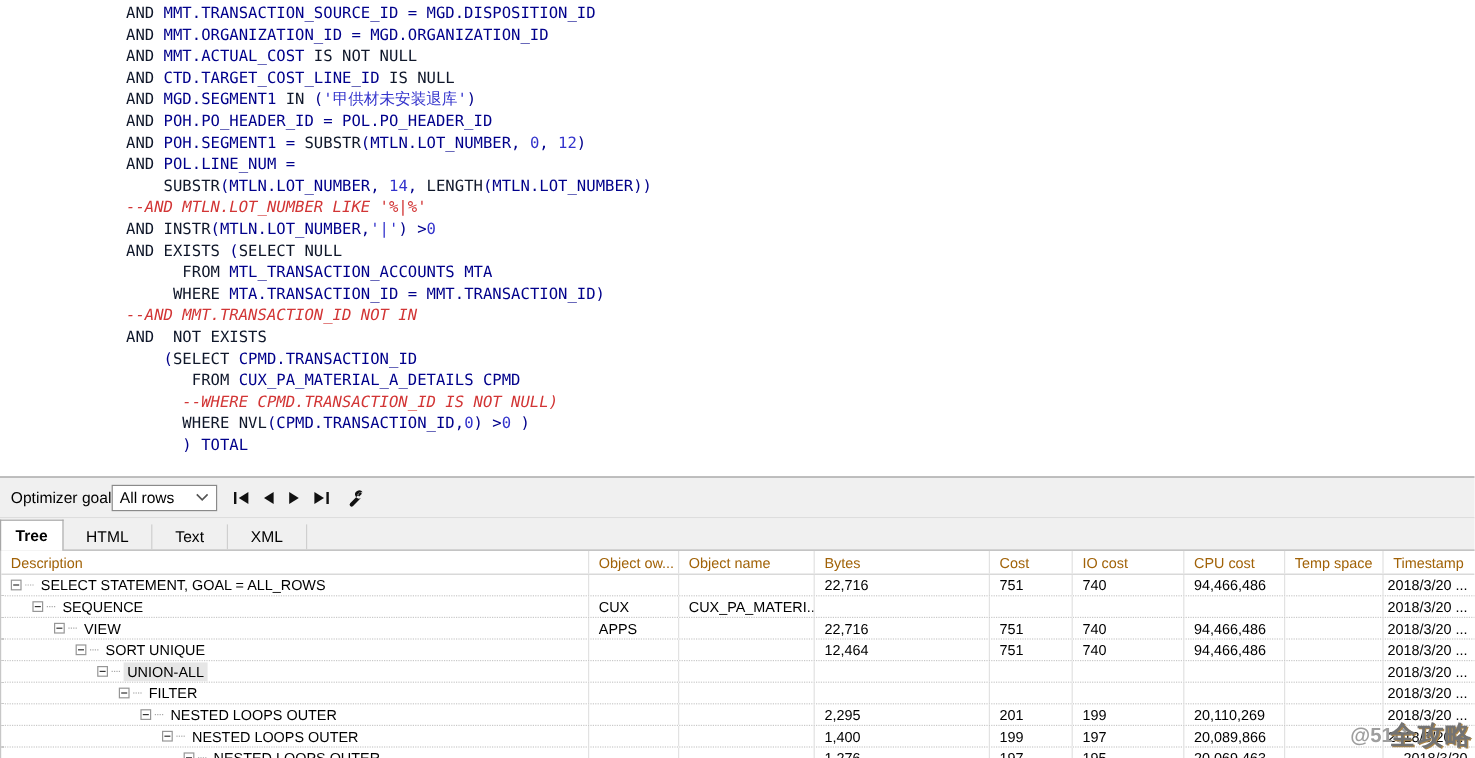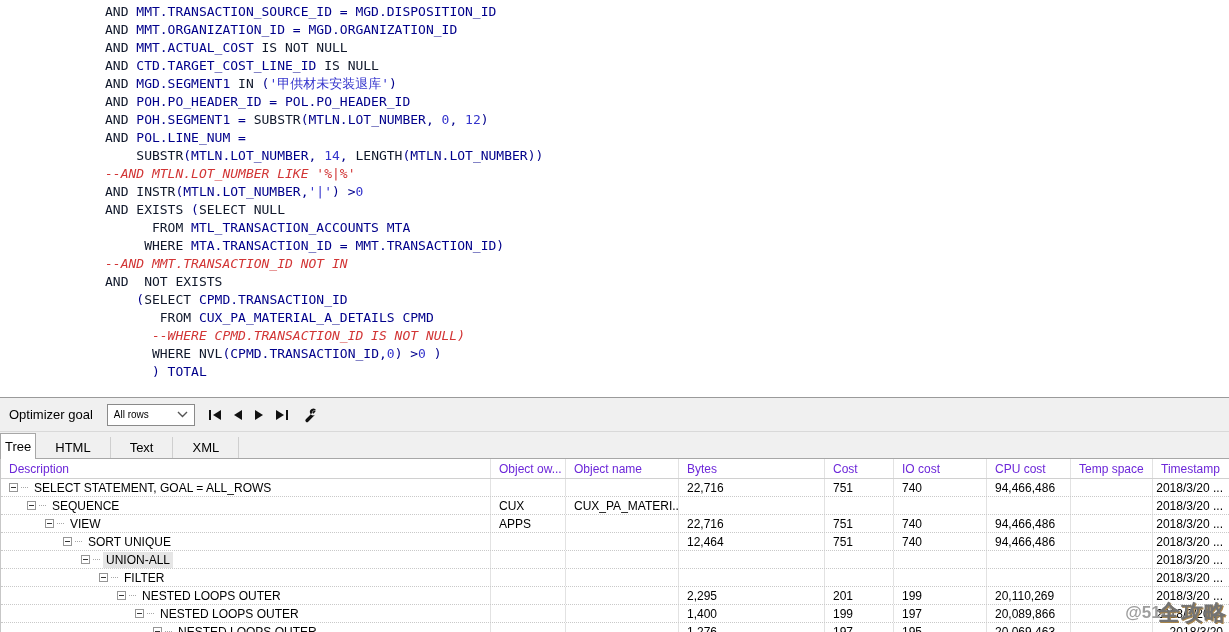--- a/index.html
+++ b/index.html
@@ -21,53 +21,53 @@
   .tk-s { color:#3333cc; }
   .tk-c { color:#d23535; font-style:italic; }
 
   
   .toolbar {
     height:35px; background:#f0f0f0; border-top:1px solid #9a9a9a; border-bottom:1px solid #d9d9d9;
     display:flex; align-items:center; font-size:13px;
   }
   .tb-label { margin-left:9px; }
   .dropdown {
-    margin-left:14px; width:88px; height:22px; background:#fff;
+    width:88px; height:22px; background:#fff;
     border:1px solid #8a8a8a; display:flex; align-items:center; justify-content:space-between;
-    padding:0 6px; font-size:10px; cursor:default;
+    padding:0 6px; font-size:13px; cursor:default;
   }
   .vcr { display:flex; align-items:center; margin-left:12px; gap:9px; }
   .vcr-btn { display:flex; align-items:center; padding:2px; cursor:pointer; }
   .tri-l { width:0; height:0; border-top:5px solid transparent; border-bottom:5px solid transparent; border-right:8px solid #111; }
   .tri-r { width:0; height:0; border-top:5px solid transparent; border-bottom:5px solid transparent; border-left:8px solid #111; }
   .vbar { width:2px; height:10px; background:#111; }
   .gap1 { width:2px; }
   .wrench { margin-left:12px; cursor:pointer; display:flex; align-items:center; }
 
   
   .tabstrip {
     height:27px; background:#f0f0f0; display:flex; align-items:flex-end;
     border-bottom:1px solid #a7a7a7; font-size:13px;
   }
   .tab {
     height:21px; display:flex; align-items:center; padding:0 19px;
     border-right:1px solid #cfcfcf; cursor:pointer; color:#000;
   }
   .tab.active {
     height:26px; background:#fff; border:1px solid #a7a7a7; border-bottom:none;
-    margin-bottom:-1px; position:relative; z-index:2; padding:0 4px;
+    margin-bottom:-1px; position:relative; z-index:2; padding:0 12px;font-weight:bold;
   }
 
   
   .tree-table {
     height:173px; overflow:hidden; background:#fff; font-size:12px;
     border-left:1px solid #c7c7c7;
   }
   .thead { display:flex; height:20px; border-bottom:1px solid #d0d0d0; align-items:center; }
-  .thead .cell { color:#6d28d9; }
+  .thead .cell { color:#a16207; }
   .cell {
     height:100%; display:flex; align-items:center; padding:0 4px 0 8px;
     border-right:1px solid #e2e2e2; overflow:hidden; white-space:nowrap; flex:none;
   }
   .c-desc { width:490px; }
   .c-owner { width:75px; }
   .c-name { width:113px; }
   .c-bytes { width:146px; }
   .c-cost { width:69px; }
   .c-io { width:93px; }

